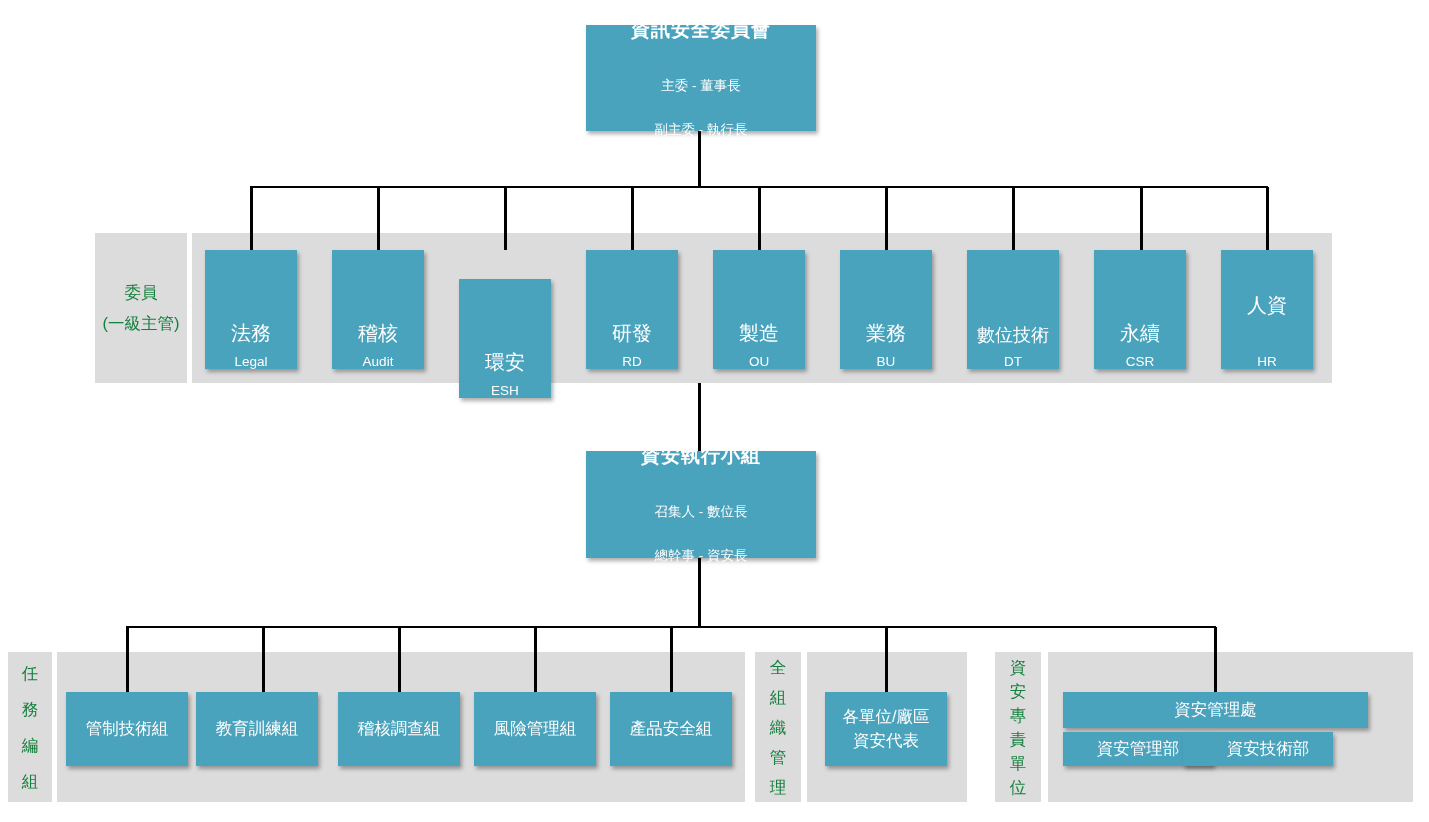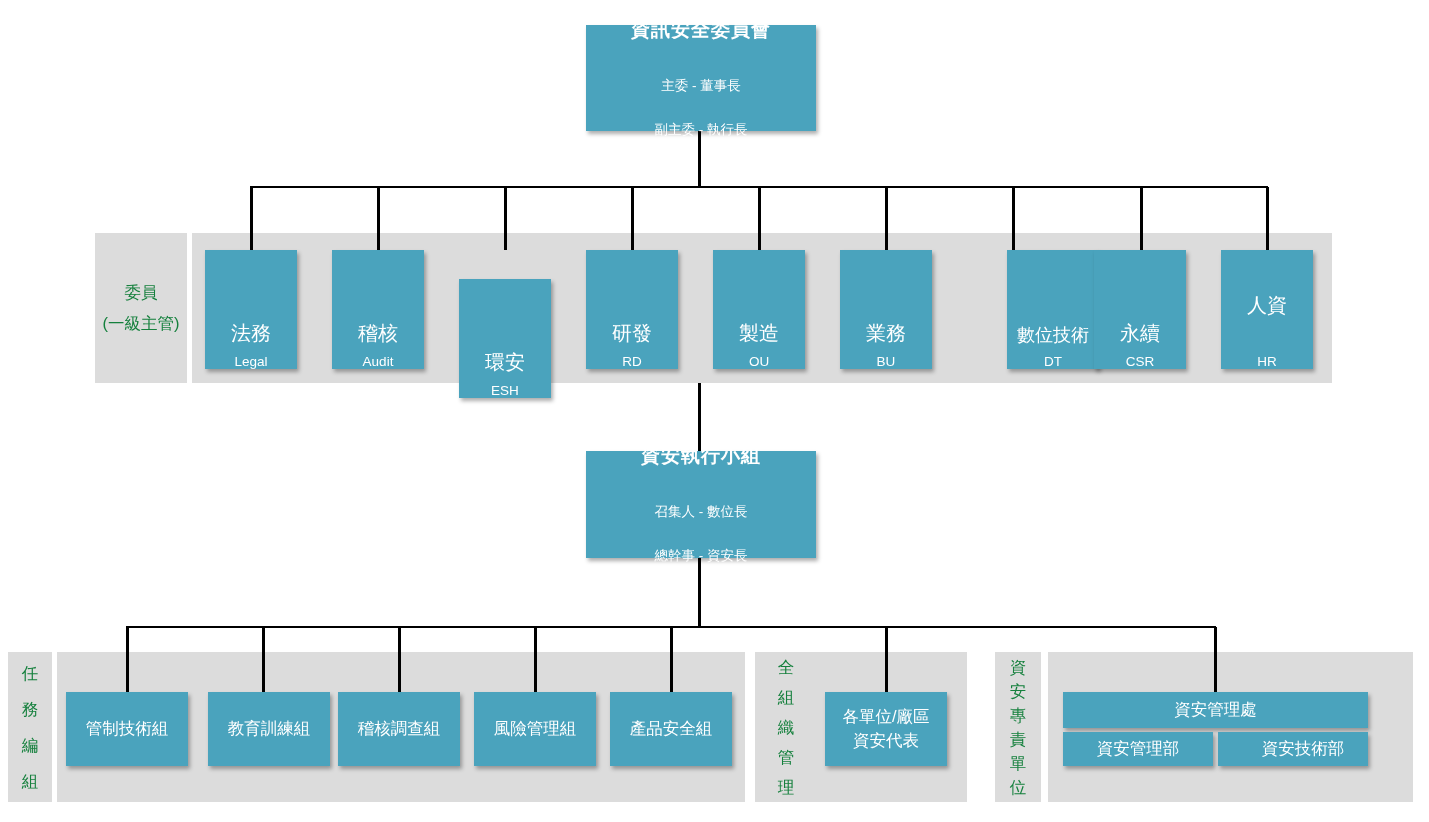--- a/index.html
+++ b/index.html
@@ -141,21 +141,21 @@
     <div class="member-abbr">RD</div>
   </div>
   <div class="teal member-box" style="left:713px;">
     <div class="member-name">製造</div>
     <div class="member-abbr">OU</div>
   </div>
   <div class="teal member-box" style="left:840px;">
     <div class="member-name">業務</div>
     <div class="member-abbr">BU</div>
   </div>
-  <div class="teal member-box" style="left:967px;margin-left:40px;">
+  <div class="teal member-box" style="left:967px;">
     <div class="member-name" style="font-size:18px;">數位技術</div>
     <div class="member-abbr">DT</div>
   </div>
   <div class="teal member-box" style="left:1094px;">
     <div class="member-name">永續</div>
     <div class="member-abbr">CSR</div>
   </div>
   <div class="teal member-box" style="left:1221px;gap:28px;">
     <div class="member-name">人資</div>
     <div class="member-abbr">HR</div>
@@ -167,51 +167,51 @@
     <div class="big-sub">總幹事 - 資安長</div>
   </div>
 
   <div class="label-box" style="left:8px; top:652px; width:44px; height:150px;">
     <div class="vtext lh-4">任務編組</div>
   </div>
 
   <div class="teal team-box" style="left:66px;">
     <div>管制技術組</div>
   </div>
-  <div class="teal team-box" style="left:208px;justify-content:center;">
+  <div class="teal team-box" style="left:196px;justify-content:center;">
     <div>教育訓練組</div>
   </div>
   <div class="teal team-box" style="left:338px;">
     <div>稽核調查組</div>
   </div>
   <div class="teal team-box" style="left:474px;">
     <div>風險管理組</div>
   </div>
   <div class="teal team-box" style="left:610px;">
     <div>產品安全組</div>
   </div>
 
-  <div class="label-box" style="left:755px; top:652px; width:46px; height:150px;padding-left:8px;">
+  <div class="label-box" style="left:755px; top:652px; width:46px; height:150px;">
     <div class="vtext lh-5">全組織管理</div>
   </div>
 
   <div class="teal team-box" style="left:825px;">
     <div class="two-line">
       <div>各單位/廠區</div>
       <div>資安代表</div>
     </div>
   </div>
 
   <div class="label-box" style="left:995px; top:652px; width:46px; height:150px;">
     <div class="vtext lh-6">資安專責單位</div>
   </div>
 
   <div class="teal wide-box">
     <div>資安管理處</div>
   </div>
   <div class="teal dept-box" style="left:1063px;text-align:center;">
     <div>資安管理部</div>
   </div>
-  <div class="teal dept-box" style="left:1218px;padding-left:20px;">
+  <div class="teal dept-box" style="left:1183px;padding-left:20px;">
     <div>資安技術部</div>
   </div>
 
 </div>
 
 </body></html>

